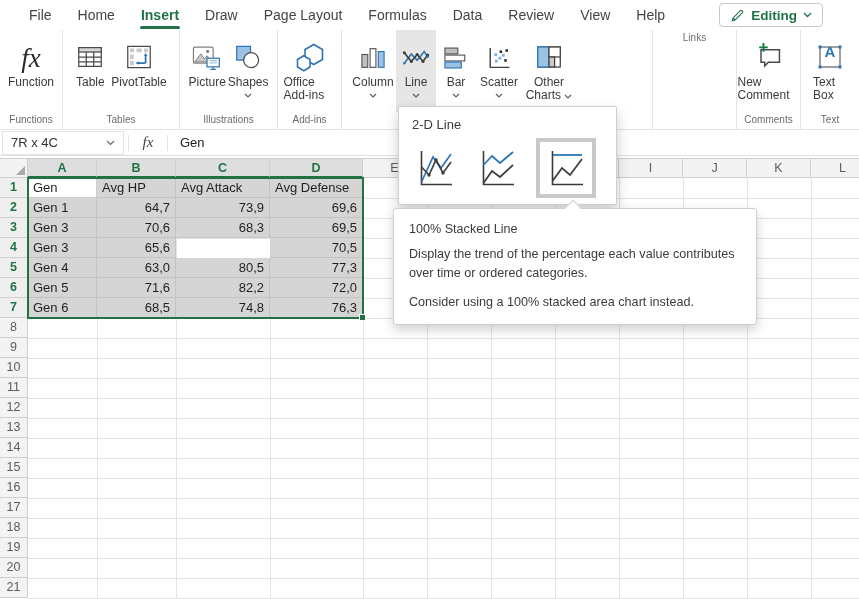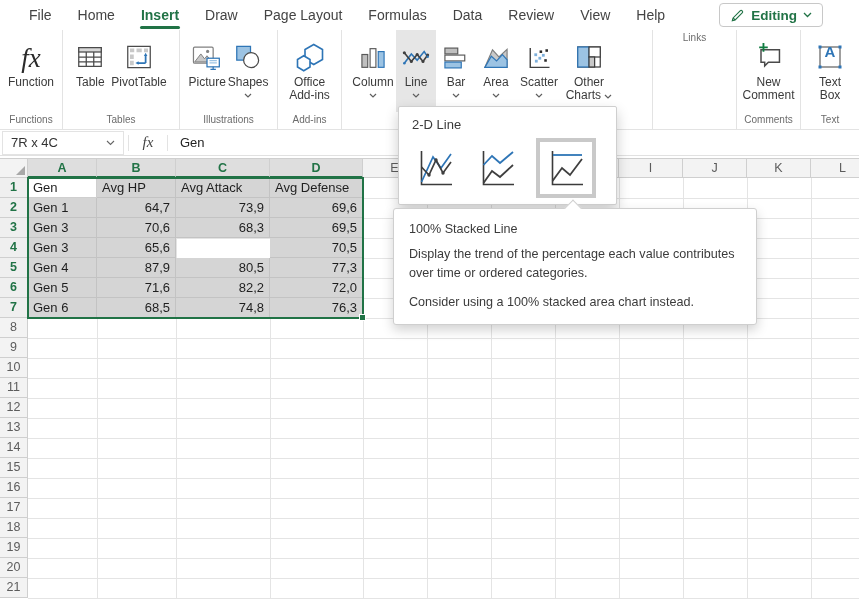--- a/index.html
+++ b/index.html
@@ -18,21 +18,21 @@
 
   
   #ribbon{position:absolute;left:0;top:30px;width:859px;height:100px;display:flex;border-bottom:1px solid #e3e3e3;background:#fff}
   .rgroup{display:flex;flex-direction:column;border-right:1px solid #e3e3e3;overflow:hidden}
   .rgroup .btns{flex:1;display:flex;justify-content:center;align-items:stretch}
   .rgroup .btns.charts{justify-content:flex-start;padding-left:8px}
   .glabel{height:17px;font-size:10px;color:#6b6b6b;text-align:center;line-height:15px;white-space:nowrap}
   .rbtn{display:flex;flex-direction:column;align-items:center;padding-top:6px}
   .rbtn.active{background:#e6e6e6}
   .rbtn .ic{height:36px;display:flex;align-items:flex-end;justify-content:center}
-  .rbtn .lbl{font-size:12px;color:#3b3b3b;line-height:13px;text-align:center;margin-top:4px;white-space:nowrap}
+  .rbtn .lbl{font-size:12px;color:#3b3b3b;line-height:13px;text-align:left;margin-top:4px;white-space:nowrap}
   .rbtn .lbl.wrap{white-space:normal}
   .rbtn .chev{margin-top:4px;line-height:0}
   .lbl2{font-size:12px;color:#3b3b3b;line-height:13px;text-align:center;margin-top:4px;width:52px;white-space:normal}
   .fxglyph{font-family:"Liberation Serif",serif;font-style:italic;font-size:27px;color:#2b2b2b;line-height:1}
   .tb-wrap{position:relative}
   .tb-a{position:absolute;left:0;top:1px;width:30px;text-align:center;line-height:30px;color:#2e75b6;font-weight:bold;font-size:15px}
 
   
   #fbar{position:absolute;left:0;top:130px;width:859px;height:26px;display:flex;align-items:center;border-bottom:1px solid #e1e1e1;background:#fff}
   #name-box{width:122px;height:24px;margin-left:2px;border:1px solid #e3e3e3;display:flex;align-items:center;justify-content:space-between;padding:0 8px;font-size:13px;color:#333;background:#fff}
@@ -236,32 +236,20 @@
         </div>
         <div class="rbtn" style="width:40px">
           <span class="ic">
             <svg width="28" height="28" viewBox="0 0 24 24">
                 <rect x="2.5" y="3.5" width="11" height="5" fill="#bfbfbf" stroke="#595959"></rect>
                 <rect x="2.5" y="9.5" width="17" height="5" fill="#fff" stroke="#595959"></rect>
                 <rect x="2.5" y="15.5" width="14" height="5" fill="#9cc3e3" stroke="#2e75b6"></rect>
               </svg>
           </span>
           <span class="lbl">Bar</span>
-          <span class="chev"><svg width="8" height="5" viewBox="0 0 8 5">
-                <path d="M1 1 L4 4 L7 1" stroke="#5f5f5f" stroke-width="1.2" fill="none"></path>
-              </svg></span>
-        </div>
-        <div class="rbtn" style="width:40px">
-          <span class="ic">
-            <svg width="28" height="28" viewBox="0 0 24 24">
-                <polygon points="2.5,20 9,5 14.5,11 21.5,4.5 21.5,20" fill="#c9c9c9" stroke="#7f7f7f"></polygon>
-                <polygon points="2.5,20 8,10.5 12.5,14.5 17.5,9 21.5,13.5 21.5,20" fill="#9cc3e3" stroke="#2e75b6"></polygon>
-              </svg>
-          </span>
-          <span class="lbl">Area</span>
           <span class="chev"><svg width="8" height="5" viewBox="0 0 8 5">
                 <path d="M1 1 L4 4 L7 1" stroke="#5f5f5f" stroke-width="1.2" fill="none"></path>
               </svg></span>
         </div>
         <div class="rbtn" style="width:46px">
           <span class="ic">
             <svg width="28" height="28" viewBox="0 0 24 24">
                 <path d="M4.5 3.5 V20 H21" fill="none" stroke="#3f3f3f" stroke-width="1.2"></path>
                 <g fill="#7eb0dc">
                   <rect x="8" y="8" width="2.4" height="2.4"></rect>
@@ -431,21 +419,21 @@
       <div class="cell num" style="left: 270px; top: 40px; width: 93px; height: 20px;">69,6</div>
       <div class="cell" style="left: 28px; top: 60px; width: 69px; height: 20px;">Gen 3</div>
       <div class="cell num" style="left: 97px; top: 60px; width: 79px; height: 20px;">70,6</div>
       <div class="cell num" style="left: 176px; top: 60px; width: 94px; height: 20px;">68,3</div>
       <div class="cell num" style="left: 270px; top: 60px; width: 93px; height: 20px;">69,5</div>
       <div class="cell" style="left: 28px; top: 80px; width: 69px; height: 20px;">Gen 3</div>
       <div class="cell num" style="left: 97px; top: 80px; width: 79px; height: 20px;">65,6</div>
       <div class="cell num" style="left: 176px; top: 72px; width: 94px; height: 20px; margin-top: 41px;">75,8</div>
       <div class="cell num" style="left: 270px; top: 80px; width: 93px; height: 20px;">70,5</div>
       <div class="cell" style="left: 28px; top: 100px; width: 69px; height: 20px;">Gen 4</div>
-      <div class="cell num" style="left: 97px; top: 100px; width: 79px; height: 20px;">87,9</div>
+      <div class="cell num" style="left: 97px; top: 100px; width: 79px; height: 20px;">63,0</div>
       <div class="cell num" style="left: 176px; top: 100px; width: 94px; height: 20px;">80,5</div>
       <div class="cell num" style="left: 270px; top: 100px; width: 93px; height: 20px;">77,3</div>
       <div class="cell" style="left: 28px; top: 120px; width: 69px; height: 20px;">Gen 5</div>
       <div class="cell num" style="left: 97px; top: 120px; width: 79px; height: 20px;">71,6</div>
       <div class="cell num" style="left: 176px; top: 120px; width: 94px; height: 20px;">82,2</div>
       <div class="cell num" style="left: 270px; top: 120px; width: 93px; height: 20px;">72,0</div>
       <div class="cell" style="left: 28px; top: 140px; width: 69px; height: 20px;">Gen 6</div>
       <div class="cell num" style="left: 97px; top: 140px; width: 79px; height: 20px;">68,5</div>
       <div class="cell num" style="left: 176px; top: 140px; width: 94px; height: 20px;">74,8</div>
       <div class="cell num" style="left: 270px; top: 140px; width: 93px; height: 20px;">76,3</div>

